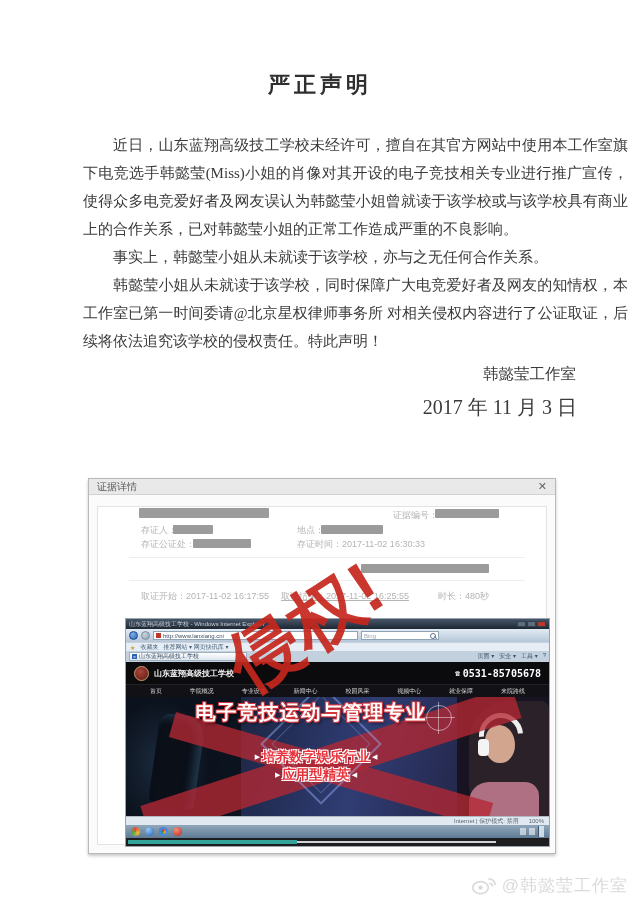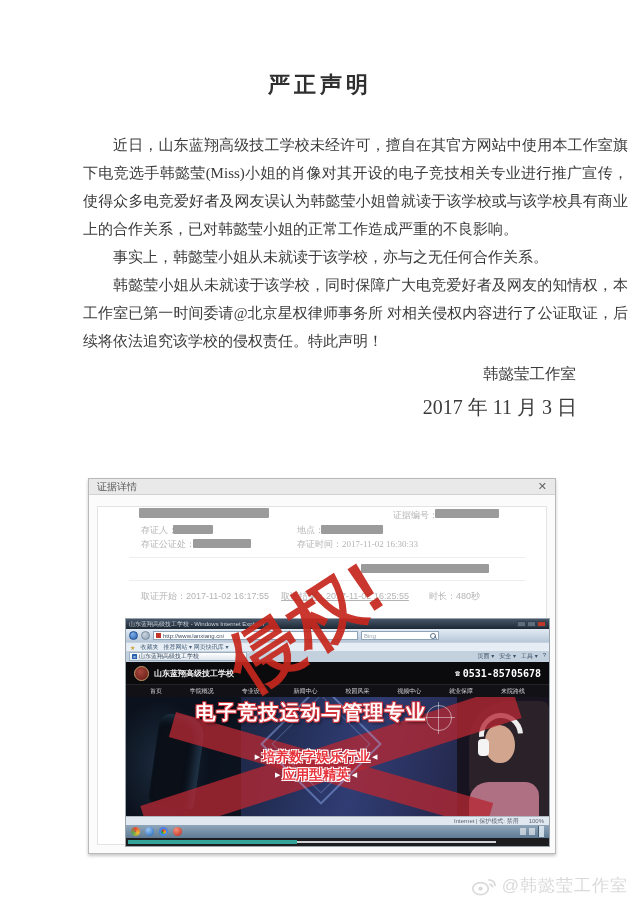--- a/index.html
+++ b/index.html
@@ -152,21 +152,21 @@
   .scrub-teal{position:absolute;left:2px;top:2px;width:40%;height:4px;background:#32a49a;}
   .scrub-light{position:absolute;left:calc(40% + 2px);top:3px;width:47%;height:2px;background:#cfd3d6;}
 
   
   .stamp{position:absolute;left:150px;top:568px;width:312px;height:120px;
          transform:rotate(-33deg);text-align:center;font-size:72px;line-height:116px;
          font-weight:bold;color:#c6271d;opacity:.92;letter-spacing:0;z-index:50;
          font-family:"Liberation Sans","DejaVu Sans",sans-serif;pointer-events:none;}
 
   
-  .watermark{position:absolute;right:12px;top:874px;display:flex;align-items:flex-end;gap:5px;
+  .watermark{position:absolute;right:12px;top:874px;display:flex;align-items:flex-start;gap:5px;
          color:#dadada;font-size:17px;letter-spacing:1px;}
 </style>
 </head>
 <body>
 
 <div id="canvas">
 
   <div class="doc-title">严正声明</div>
 
   <div class="doc-body">
@@ -189,29 +189,29 @@
     <span class="flabel" style="left:304px;top:30px;">证据编号：</span>
     <div class="bar" style="left:346px;top:30px;width:64px;"></div>
 
     <span class="flabel" style="left:52px;top:45px;">存证人：</span>
     <div class="bar" style="left:84px;top:46px;width:40px;"></div>
     <span class="flabel" style="left:208px;top:45px;">地点：</span>
     <div class="bar" style="left:232px;top:46px;width:62px;"></div>
 
     <span class="flabel" style="left:52px;top:59px;">存证公证处：</span>
     <div class="bar" style="left:104px;top:60px;width:58px;"></div>
-    <span class="flabel" style="left:208px;top:59px;font-family:Liberation Serif, serif;"><span>存证时间：</span><span class="fvalue">2017-11-02 16:30:33</span></span>
+    <span class="flabel" style="left:208px;top:59px;"><span>存证时间：</span><span class="fvalue">2017-11-02 16:30:33</span></span>
 
     <div class="divider" style="top:78px;"></div>
     <div class="bar" style="left:272px;top:85px;width:128px;"></div>
     <div class="divider" style="top:101px;"></div>
 
     <span class="flabel" style="left:52px;top:111px;"><span>取证开始：</span><span class="fvalue">2017-11-02 16:17:55</span></span>
     <span class="flabel" style="left:192px;top:111px;text-decoration:underline;"><span>取证结束：</span><span class="fvalue">2017-11-02 16:25:55</span></span>
-    <span class="flabel" style="left:340px;top:111px;text-align:right;"><span>时长：</span><span class="fvalue">480秒</span></span>
+    <span class="flabel" style="left:349px;top:111px;text-align:right;"><span>时长：</span><span class="fvalue">480秒</span></span>
 
     <div class="browser">
       <div class="ie-titlebar">
         <span class="ie-title">山东蓝翔高级技工学校 - Windows Internet Explorer</span>
         <span class="win-btns">
           <span class="win-btn"></span>
           <span class="win-btn"></span>
           <span class="win-btn close"></span>
         </span>
       </div>

